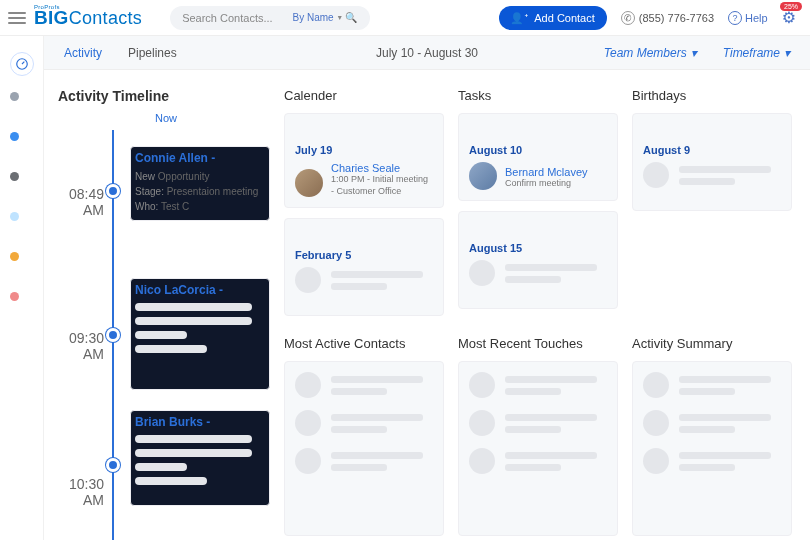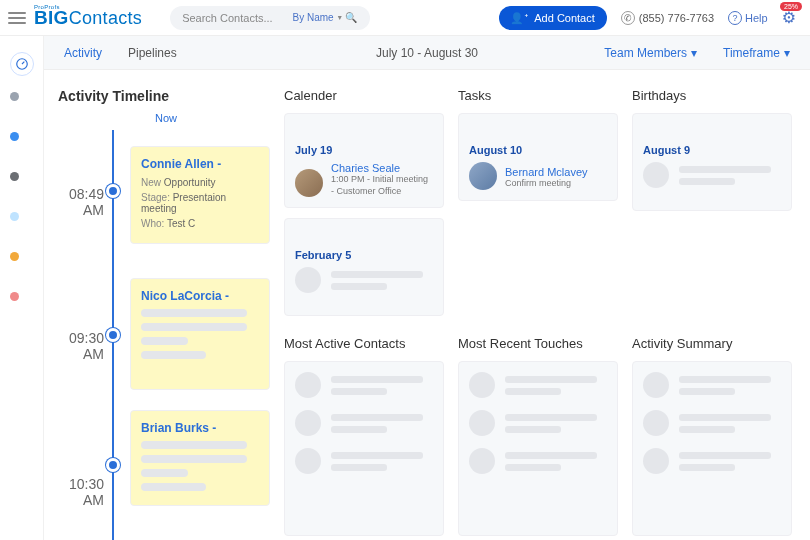--- a/index.html
+++ b/index.html
@@ -28,31 +28,31 @@
 .rail-item { width: 24px; height: 24px; border-radius: 50%; }
 .rail-item.active { border: 1px solid #cfe0ff; display: flex; align-items: center; justify-content: center; }
 .rail-item.active svg { stroke: #2b6fd8; }
 .dot { width: 9px; height: 9px; border-radius: 50%; }
 
 .main { position: absolute; left: 44px; right: 0; top: 36px; bottom: 0; overflow: hidden; }
 .tabs-bar { height: 34px; background: #f6f8fa; display: flex; align-items: center; padding: 0 20px; font-size: 12px; color: #555; gap: 26px; border-bottom: 1px solid #eee; }
 .tabs-bar .tab.active { color: #2b6fd8; }
 .date-range { position: absolute; left: 50%; transform: translateX(-50%); color: #555; font-size: 12px; }
 .filters { margin-left: auto; display: flex; gap: 26px; }
-.filters .filter { color: #2b6fd8; font-size: 12px; display: flex; align-items: center; gap: 4px; cursor: pointer; }
+.filters .filter { color: #2b6fd8; font-size: 12px; display: flex; align-items: center; gap: 4px; cursor: pointer; font-style: italic; }
 
 .content { display: flex; height: calc(100% - 34px); }
 .timeline-col { width: 230px; padding: 18px 0 0 14px; position: relative; }
 .timeline-col h3 { font-size: 14px; font-weight: 600; color: #333; margin-bottom: 8px; }
 .now-label { color: #2b6fd8; font-size: 11px; text-align: center; width: 100%; }
 .tl-wrap { position: relative; margin-top: 6px; height: 420px; overflow: hidden; }
 .tl-line { position: absolute; left: 54px; top: 0; bottom: 0; width: 2px; background: #2b6fd8; }
 .tl-node { position: absolute; left: 48px; width: 14px; height: 14px; border-radius: 50%; background: #2b6fd8; border: 3px solid #fff; box-shadow: 0 0 0 1px #2b6fd8; }
 .tl-time { position: absolute; left: -8px; font-size: 14px; color: #666; width: 54px; text-align: right; }
-.tl-card { position: absolute; left: 72px; width: 140px; background: #fef9c3; border: 1px solid #eeeef2; border-radius: 4px; padding: 10px; font-size: 10px; color: #666; }
+.tl-card { position: absolute; left: 72px; width: 140px; background: #0f172a; border: 1px solid #eeeef2; border-radius: 4px; padding: 4px; font-size: 10px; color: #666; }
 .tl-card .name { color: #2b6fd8; font-size: 12px; font-weight: 600; margin-bottom: 6px; }
 .tl-card .row { margin-bottom: 4px; }
 .tl-card .lbl { color: #888; }
 .ph-line { height: 8px; background: #e4e6ea; border-radius: 4px; margin-bottom: 6px; }
 
 .cards-area { flex: 1; padding: 18px 18px 0 10px; overflow: hidden; }
 .card-row { display: flex; gap: 14px; margin-bottom: 10px; }
 .section { flex: 1; min-width: 0; }
 .section h4 { font-size: 13px; font-weight: 500; color: #333; margin-bottom: 10px; }
 .card { background: #f6f8fa; border: 1px solid #eeeef2; border-radius: 4px; padding: 10px; font-size: 10px; color: #666; min-height: 70px; margin-bottom: 10px; }
@@ -222,20 +222,30 @@
           <div class="card">
             <div class="date">August 10</div>
             <div class="entry">
                 <div class="avatar a2"></div>
                 <div>
                   <div class="pname">Bernard Mclavey</div>
                   <div class="pdesc">Confirm meeting</div>
                 </div>
               </div>
           </div>
+          <div class="card">
+            <div class="date">August 15</div>
+            <div class="ph-entry">
+                <div class="ph-avatar"></div>
+                <div class="ph-lines">
+                  <div class="l1"></div>
+                  <div class="l2"></div>
+                </div>
+              </div>
+          </div>
         </div>
         <div class="section">
           <h4>Birthdays</h4>
           <div class="card">
             <div class="date">August 9</div>
             <div class="ph-entry">
                 <div class="ph-avatar"></div>
                 <div class="ph-lines">
                   <div class="l1"></div>
                   <div class="l2"></div>

